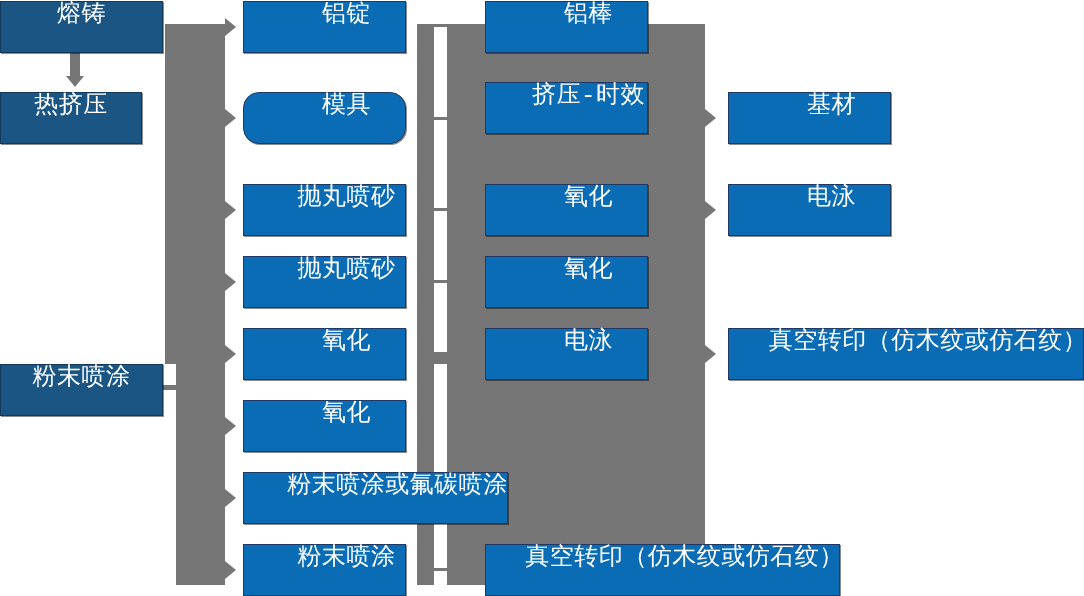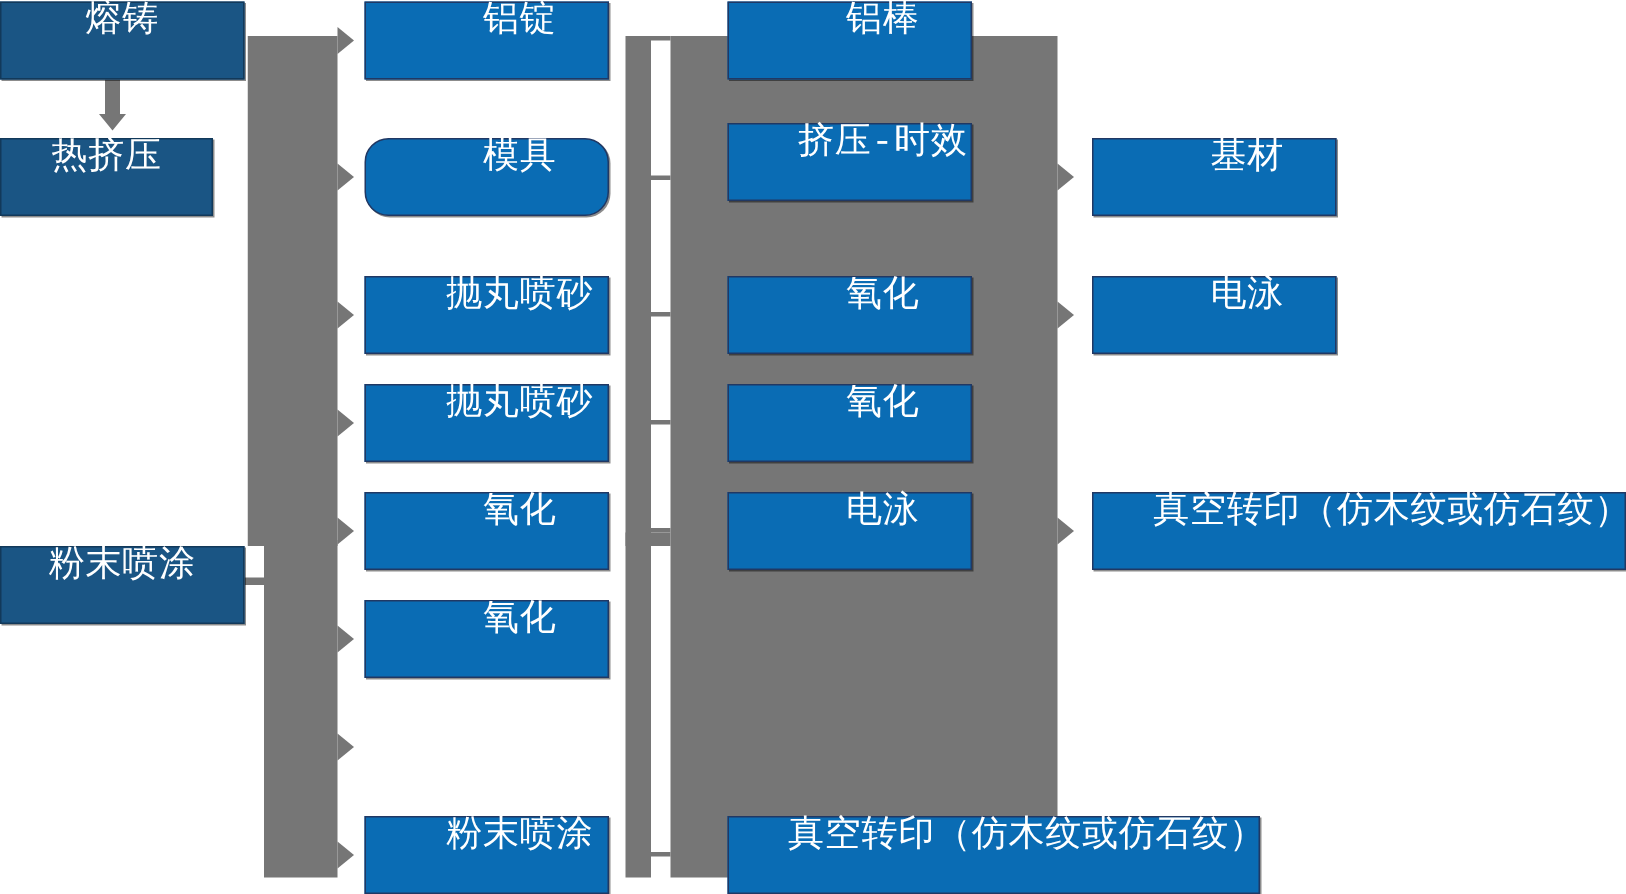--- a/index.html
+++ b/index.html
@@ -139,20 +139,23 @@
   </div>
 
   <div class="node mid" style="left:243px; top:328px; width:163px; height:52px;">
     <span>氧化</span>
   </div>
 
   <div class="node mid" style="left:243px; top:400px; width:163px; height:52px;">
     <span>氧化</span>
   </div>
 
+  <div class="node mid" style="left:243px; top:472px; width:265px; height:52px;">
+    <span>粉末喷涂或氟碳喷涂</span>
+  </div>
 
   <div class="node mid" style="left:485px; top:1px; width:163px; height:52px;">
     <span>铝棒</span>
   </div>
 
   <div class="node mid" style="left:243px; top:544px; width:163px; height:52px;">
     <span>粉末喷涂</span>
   </div>
 
   <div class="node mid" style="left:485px; top:82px; width:163px; height:52px;">

